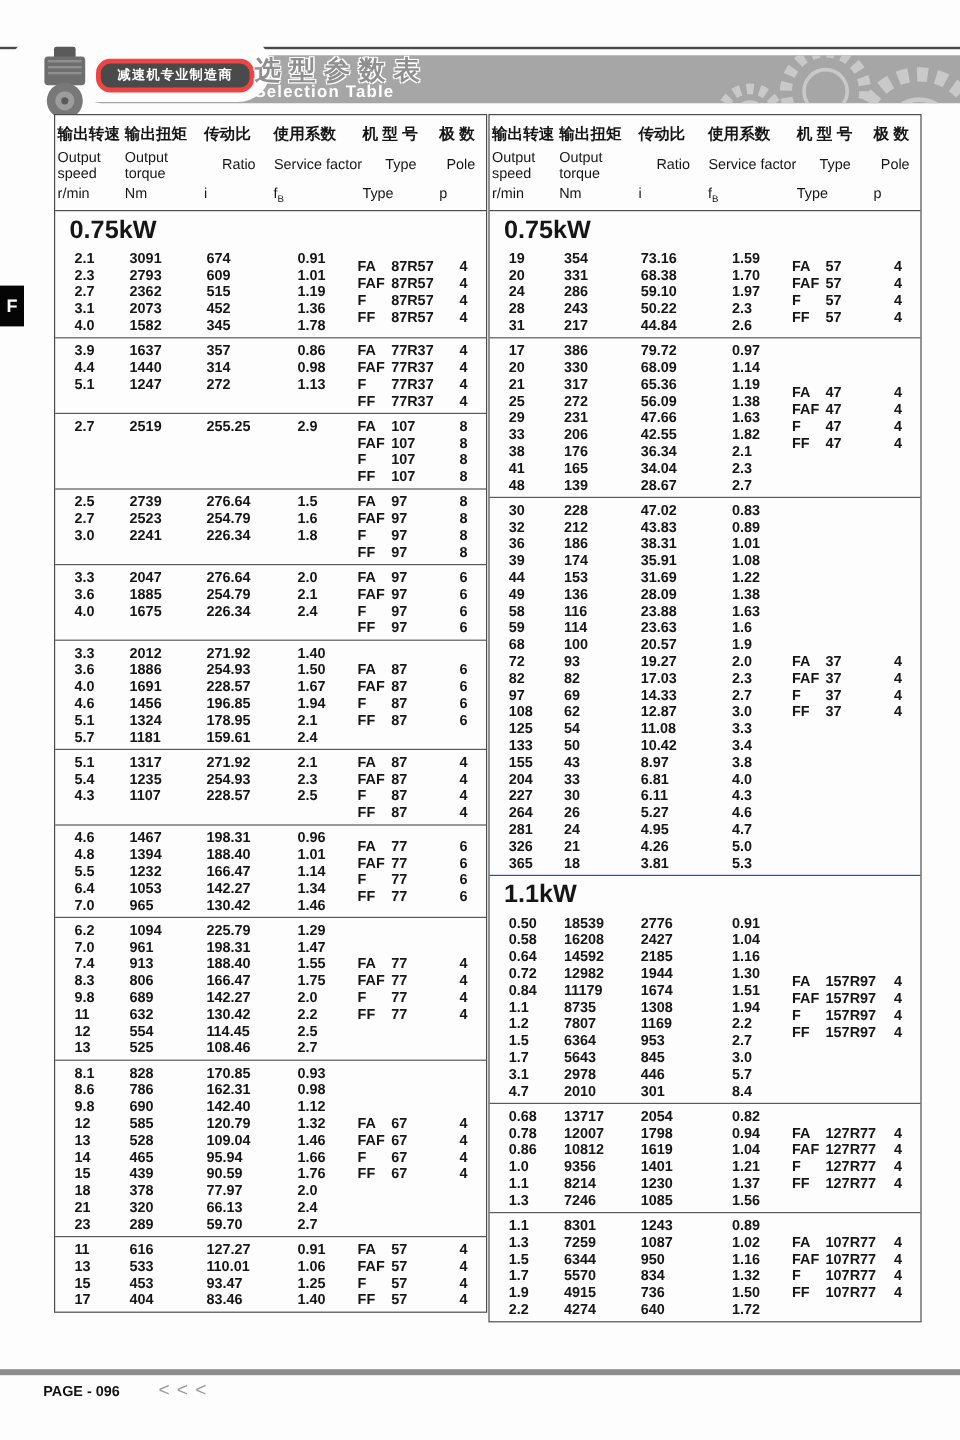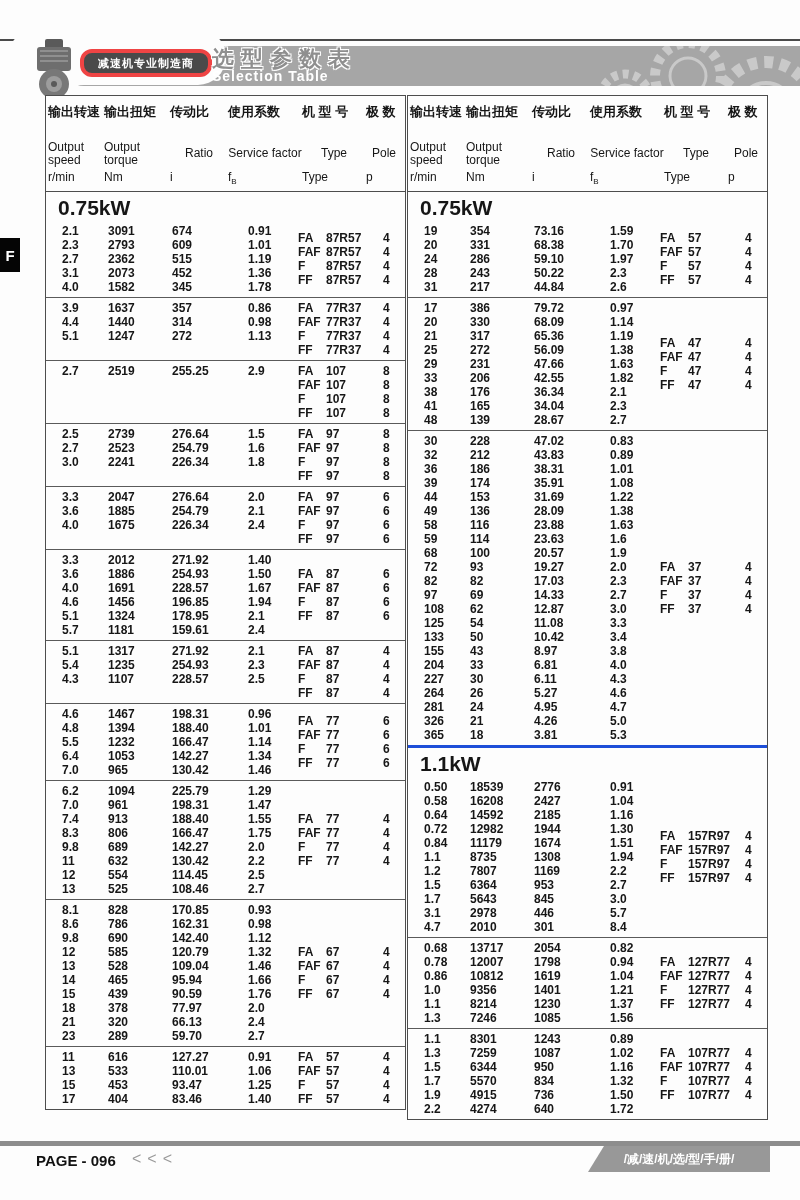--- a/index.html
+++ b/index.html
@@ -27,43 +27,43 @@
 
   
   .tables{position:absolute;top:95px;left:45px;width:723px;display:flex;align-items:flex-start;}
   .half{width:361px;box-sizing:border-box;border:1px solid #4d4d4d;background:#fdfdfd;}
   .half+.half{margin-left:1px;}
 
   .thead{border-bottom:1px solid #4d4d4d;padding:7px 0 5px 2px;}
   .hrow{display:grid;grid-template-columns:56px 66px 58px 74px 64px 36px;}
   .hcell{text-align:left;}
   .hrow-cn .hcell{font-size:13px;font-weight:bold;letter-spacing:0;}
-  .hrow-en{margin-top:19px;}
+  .hrow-en{margin-top:3px;}
   .hrow-en .hcell{font-size:12px;line-height:13px;min-height:27px;display:flex;align-items:center;justify-content:center;}
   .hrow-units{margin-top:3px;}
   .hrow-units .hcell{font-size:12px;}
   .hrow-units sub{font-size:8px;}
 
   .sec-title{font-family:Liberation Sans, sans-serif;font-weight:bold;font-size:21px;
              padding:4px 0 1px 12px;line-height:24px;}
-  .section+.section{border-top:3px solid #1d4ed8;}
+  .section+.section{border-top:1px solid #1d4ed8;}
   .group{display:flex;padding:3px 0;font-weight:bold;}
   .group+.group{border-top:1px solid #5a5a5a;}
   .nums{padding-left:16px;font-size:12px;line-height:14px;}
   .row{display:grid;grid-template-columns:46px 64px 76px 50px;}
   .types{flex:1;display:flex;flex-direction:column;justify-content:center;
          font-size:12px;line-height:14px;padding-right:8px;}
   .tline{display:flex;}
   .tpre{width:28px;}
   .tmod{flex:1;}
   .tpole{width:14px;}
 
   
   .footer-line{position:absolute;top:1141px;left:0;width:800px;height:5px;background:#8d8d8d;}
-  .footer-page{position:absolute;top:1152px;left:36px;font-size:15px;font-weight:bold;color:#111;}
+  .footer-page{position:absolute;top:1152px;left:36px;font-size:12px;font-weight:bold;color:#111;}
   .footer-arrows{position:absolute;top:1150px;left:132px;font-size:16px;color:#9a9a9a;letter-spacing:6px;}
   .handbook-tab{position:absolute;top:1146px;left:588px;width:182px;height:26px;background:#989898;
                 color:#fff;font-size:12px;font-weight:bold;text-align:center;line-height:26px;
                 clip-path:polygon(16px 0,100% 0,100% 100%,0 100%);}
 </style>
 </head>
 <body>
 
 <div class="page">
 
@@ -1270,15 +1270,14 @@
             </div>
           </div>
         </div>
     </section>
 
   </div>
 
   <div class="footer-line"></div>
   <div class="footer-page">PAGE - 096</div>
   <div class="footer-arrows">&lt;&lt;&lt;</div>
-  <div class="handbook-tab">/减/速/机/选/型/手/册/</div>
 
 </div>
 
 </body></html>

